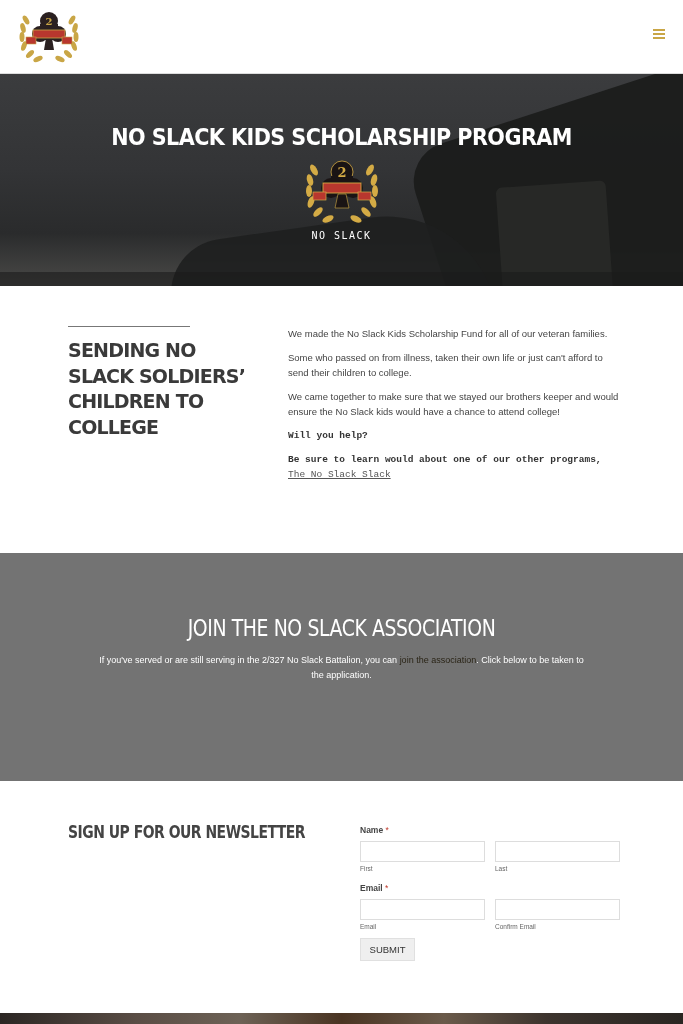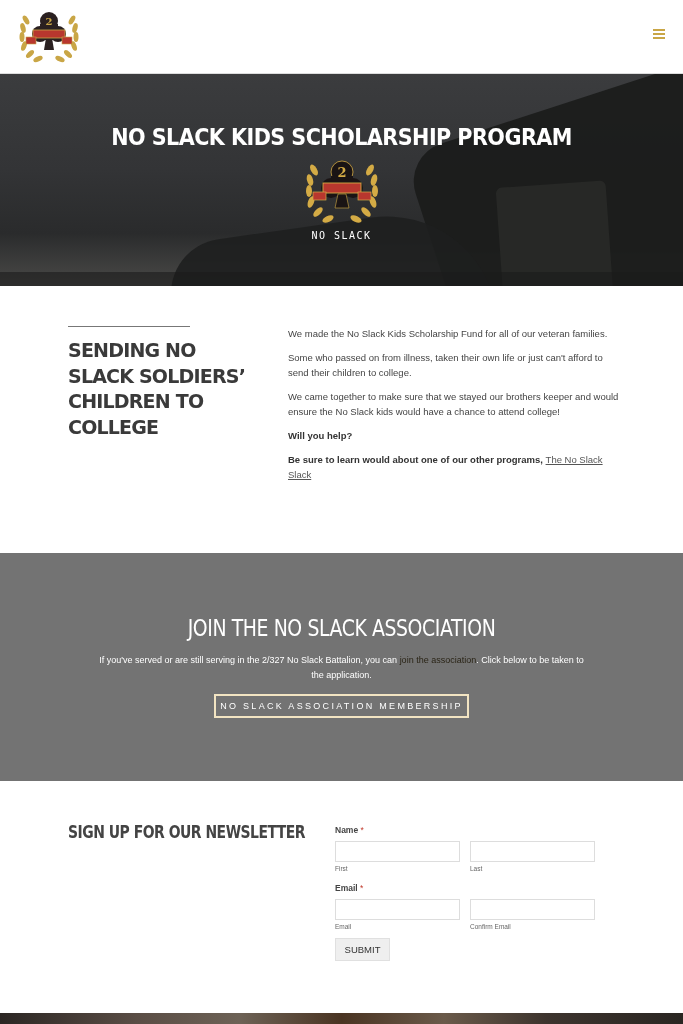--- a/index.html
+++ b/index.html
@@ -30,21 +30,21 @@
     font-family: "DejaVu Sans Mono", monospace; font-size: 10px; letter-spacing: 1.5px; color: #fff; }
 
   
   .intro { position: relative; height: 267px; background: #fff; }
   .intro-rule { position: absolute; left: 68px; top: 40px; width: 122px; height: 1px; background: #777; }
   .intro-heading { position: absolute; left: 68px; top: 52px; width: 180px;
     font-family: "DejaVu Sans", sans-serif; font-weight: bold; font-size: 19px; line-height: 25.5px;
     color: #3a3a3a; letter-spacing: -0.8px; }
   .intro-text { position: absolute; left: 260px; top: 40px; width: 360px; font-size: 9.5px; line-height: 15px; color: #444; }
   .intro-text p { margin-bottom: 9px; margin-left: 28px; }
-  .intro-text .bold { font-weight: bold; color: #333; }
+  .intro-text .bold { font-weight: bold; color: #333; font-family: Liberation Mono, monospace; }
   .intro-text a { color: #555; text-decoration: underline; font-weight: normal; }
   .donate-btn { position: absolute; left: 260px; top: 199px; width: 262px; height: 27px; background: #c49b3b;
     color: #fff; font-size: 9.5px; letter-spacing: 2.2px; text-align: center; line-height: 27px; cursor: pointer; }
 
   
   .join { position: relative; height: 228px; background: #737373; }
   .join-title { position: absolute; top: 62px; left: 0; width: 100%; text-align: center;
     font-family: "DejaVu Sans", sans-serif; font-size: 23px; color: #fff; font-weight: normal;
     letter-spacing: -0.5px; transform: scaleX(0.82); }
   .join-text { position: absolute; top: 100px; left: 95px; width: 493px; text-align: center;
@@ -52,21 +52,21 @@
   .join-text a { color: #2a2416; text-decoration: none; }
   .membership-btn { position: absolute; left: 214px; top: 141px; width: 255px; height: 24px;
     border: 2px solid #f2e4c2; color: #fff; font-size: 9px; letter-spacing: 2.3px; text-align: center;
     line-height: 20px; cursor: pointer; }
 
   
   .newsletter { position: relative; height: 232px; background: #fff; }
   .nl-title { position: absolute; left: 68px; top: 41px; font-family: "DejaVu Sans", sans-serif;
     font-size: 17px; color: #444; letter-spacing: -0.6px; transform: scaleX(0.82); transform-origin: left; }
   .nl-text { position: absolute; left: 68px; top: 68px; width: 260px; font-size: 9.5px; line-height: 15px; color: #444; }
-  .form { position: absolute; left: 335px; top: 44px; width: 260px; }
+  .form { position: absolute; left: 360px; top: 44px; width: 260px; }
   .field-label { font-size: 8.5px; font-weight: bold; color: #444; margin-bottom: 6px; }
   .field-label .req { color: #c0392b; font-weight: normal; }
   .row { display: flex; gap: 10px; }
   .col { width: 125px; }
   .input { width: 125px; height: 21px; border: 1px solid #ddd; background: #fff; display: block; }
   .sub-label { font-size: 6.5px; color: #666; margin-top: 3px; height: 14px; }
   .submit-btn { margin-top: 1px; width: 55px; height: 23px; background: #efefef; border: 1px solid #e0e0e0;
     font-size: 9.5px; color: #333; text-align: center; line-height: 21px; cursor: pointer; }
 
   
@@ -150,21 +150,20 @@
     <p>Some who passed on from illness, taken their own life or just can't afford to send their children to college.</p>
     <p>We came together to make sure that we stayed our brothers keeper and would ensure the No Slack kids would have a chance to attend college!</p>
     <p class="bold">Will you help?</p>
     <p class="bold"><span>Be sure to learn would about one of our other programs, </span><a href="#">The No Slack Slack</a></p>
   </div>
 </section>
 
 <section class="join">
   <h2 class="join-title">JOIN THE NO SLACK ASSOCIATION</h2>
   <p class="join-text"><span>If you've served or are still serving in the 2/327 No Slack Battalion, you can </span><a href="#">join the association</a><span>.  Click below to be taken to the application.</span></p>
-  <div class="membership-btn">NO SLACK ASSOCIATION MEMBERSHIP</div>
 </section>
 
 <section class="newsletter">
   <h2 class="nl-title">SIGN UP FOR OUR NEWSLETTER</h2>
   <form class="form">
     <div class="field-label"><span>Name</span> <span class="req">*</span></div>
     <div class="row">
       <div class="col">
         <input class="input" type="text" value="" style="">
         <div class="sub-label">First</div>

